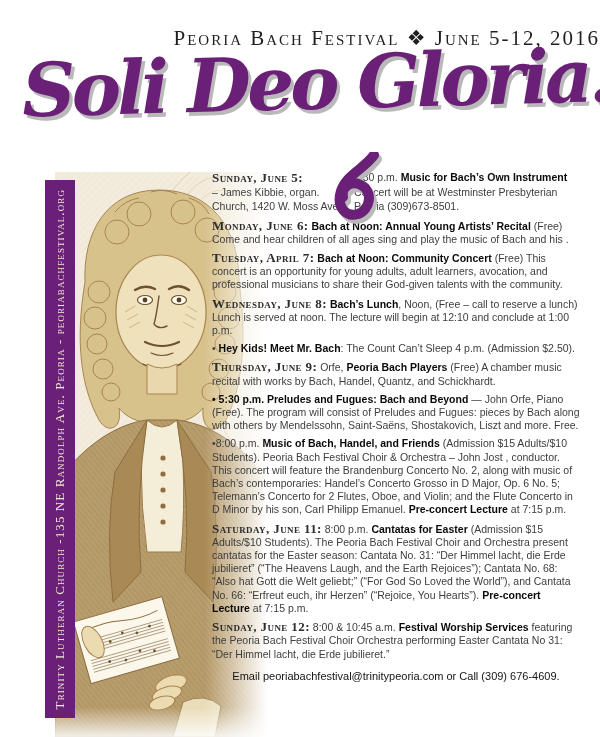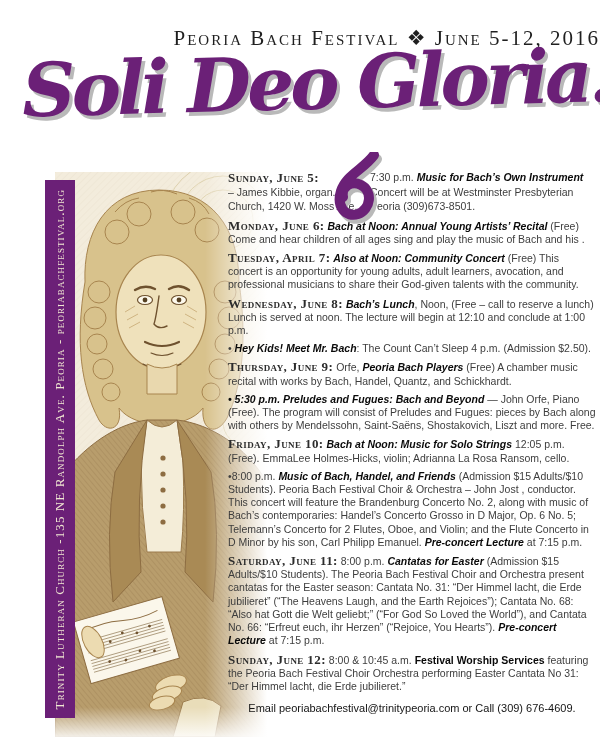--- a/index.html
+++ b/index.html
@@ -25,24 +25,24 @@
   .portrait{position:absolute;left:55px;top:172px;width:212px;height:565px;z-index:0;}
 
   
   .sidebar{position:absolute;left:45px;top:180px;width:30px;height:538px;
            background:#6b2077;z-index:2;display:flex;align-items:center;justify-content:center;}
   .sidebar span{writing-mode:vertical-rl;transform:rotate(180deg);
            font-family:"Liberation Serif",serif;font-variant:small-caps;
            font-size:13px;letter-spacing:1.1px;color:#f0e7d2;white-space:nowrap;}
 
   
-  .content{position:absolute;left:228px;top:171px;width:368px;z-index:2;}
+  .content{position:absolute;left:212px;top:171px;width:368px;z-index:2;}
   .event{margin:0 0 5px 0;font-size:10.5px;line-height:13.2px;color:#3d3d3d;}
   .seg{color:#3d3d3d;}
-  .seg-b{font-weight:bold;color:#0a0a0a;font-style:italic;}
+  .seg-b{font-weight:bold;color:#0a0a0a;}
   .seg-bi{font-weight:bold;color:#0a0a0a;}
   .day{font-family:"Liberation Serif",serif;font-variant:small-caps;font-weight:600;
        font-size:13px;letter-spacing:.4px;color:#2c2c2c;line-height:1;}
   .event.split .row{display:flex;margin-bottom:1px;}
   .event.split .left{width:142px;flex:none;}
   .event.split .right{flex:1;}
 
   
   .footer{margin-top:9px;text-align:center;}
   .tickets-heading{display:inline-block;font-family:"Liberation Serif",serif;
@@ -188,26 +188,25 @@
           <span class="row">
             <span class="left"><span class="seg">– James Kibbie, organ.</span></span>
             <span class="right"><span class="seg">Concert will be at Westminster Presbyterian</span></span>
           </span>
           <span class="row">
             <span class="left"><span class="seg">Church, 1420 W. Moss Ave.</span></span>
             <span class="right"><span class="seg">Peoria (309)673-8501.</span></span>
           </span>
         </p>
         <p class="event"><span class="day">Monday, June 6:</span> <span class="seg seg-b">Bach at Noon: Annual Young Artists’ Recital</span><span class="seg"> (Free) Come and hear children of all ages sing and play the music of Bach and his .</span></p>
-        <p class="event"><span class="day">Tuesday, April 7:</span> <span class="seg seg-b">Also at Noon: Community Concert</span><span class="seg"> (Free) This concert is an opportunity for young adults, adult learners, avocation, and professional musicians to share their God-given talents with the community.</span></p>
+        <p class="event"><span class="day">Tuesday, April 7:</span> <span class="seg seg-b">Bach at Noon: Community Concert</span><span class="seg"> (Free) This concert is an opportunity for young adults, adult learners, avocation, and professional musicians to share their God-given talents with the community.</span></p>
         <p class="event"><span class="day">Wednesday, June 8:</span> <span class="seg seg-b">Bach’s Lunch</span><span class="seg">, Noon, (Free – call to reserve a lunch) Lunch is served at noon. The lecture will begin at 12:10 and conclude at 1:00 p.m.</span></p>
         <p class="event"><span class="seg">• </span><span class="seg seg-b">Hey Kids! Meet Mr. Bach</span><span class="seg">: The Count Can’t Sleep 4 p.m. (Admission $2.50).</span></p>
         <p class="event"><span class="day">Thursday, June 9:</span> <span class="seg">Orfe, </span><span class="seg seg-b">Peoria Bach Players</span><span class="seg"> (Free) A chamber music recital with works by Bach, Handel, Quantz, and Schickhardt.</span></p>
         <p class="event"><span class="seg seg-b">• 5:30 p.m. Preludes and Fugues: Bach and Beyond</span><span class="seg"> — John Orfe, Piano (Free). The program will consist of Preludes and Fugues: pieces by Bach along with others by Mendelssohn, Saint-Saëns, Shostakovich, Liszt and more. Free.</span></p>
-        <p class="event"><span class="day">Friday, June 10:</span> <span class="seg seg-b">Bach at Noon: Music for Solo Strings</span><span class="seg"> 12:05 p.m. (Free). EmmaLee Holmes-Hicks, violin; Adrianna La Rosa Ransom, cello.</span></p>
         <p class="event"><span class="seg">•8:00 p.m. </span><span class="seg seg-b">Music of Bach, Handel, and Friends</span><span class="seg"> (Admission $15 Adults/$10 Students). Peoria Bach Festival Choir &amp; Orchestra – John Jost , conductor. This concert will feature the Brandenburg Concerto No. 2, along with music of Bach’s contemporaries: Handel’s Concerto Grosso in D Major, Op. 6 No. 5; Telemann’s Concerto for 2 Flutes, Oboe, and Violin; and the Flute Concerto in D Minor by his son, Carl Philipp Emanuel. </span><span class="seg seg-b">Pre-concert Lecture</span><span class="seg"> at 7:15 p.m.</span></p>
         <p class="event"><span class="day">Saturday, June 11:</span> <span class="seg">8:00 p.m. </span><span class="seg seg-b">Cantatas for Easter</span><span class="seg"> (Admission $15 Adults/$10 Students). The Peoria Bach Festival Choir and Orchestra present cantatas for the Easter season: Cantata No. 31: “Der Himmel lacht, die Erde jubilieret” (“The Heavens Laugh, and the Earth Rejoices”); Cantata No. 68: “Also hat Gott die Welt geliebt;” (“For God So Loved the World”), and Cantata No. 66: “Erfreut euch, ihr Herzen” (“Rejoice, You Hearts”). </span><span class="seg seg-b">Pre-concert Lecture</span><span class="seg"> at 7:15 p.m.</span></p>
         <p class="event"><span class="day">Sunday, June 12:</span> <span class="seg">8:00 &amp; 10:45 a.m. </span><span class="seg seg-bi">Festival Worship Services</span><span class="seg"> featuring the Peoria Bach Festival Choir Orchestra performing Easter Cantata No 31: “Der Himmel lacht, die Erde jubilieret.”</span></p>
       </div>
     <div class="footer">
       <div class="contact-line">Email peoriabachfestival@trinitypeoria.com or Call (309) 676-4609.</div>
     </div>
   </div>
 
 </div>

